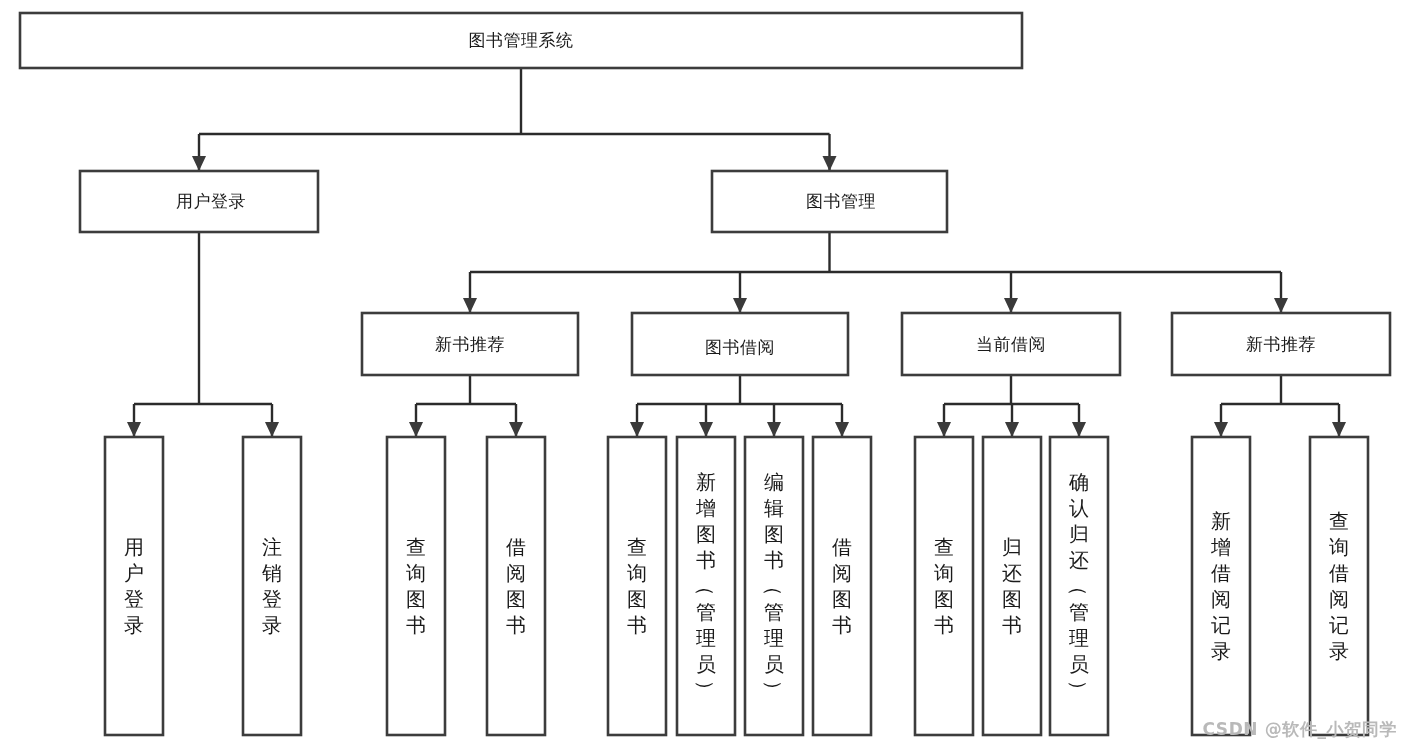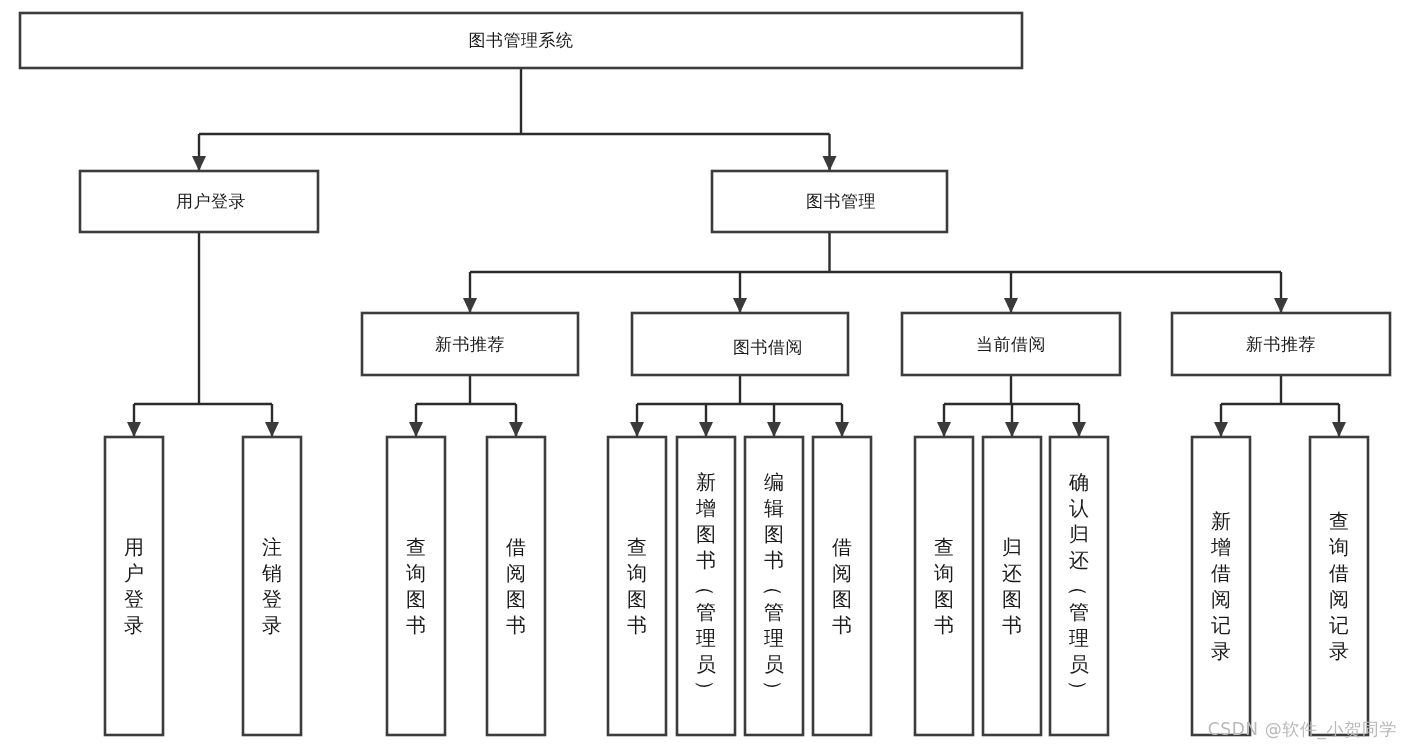--- a/index.html
+++ b/index.html
@@ -83,20 +83,21 @@
   .watermark {
     position: absolute;
     right: 8px;
     bottom: 6px;
     font-size: 17px;
     color: #b9b9b9;
     letter-spacing: 0.6px;
     white-space: nowrap;
     font-family: "DejaVu Sans", "Liberation Sans", sans-serif;
     user-select: none;
+    font-weight: bold;
   }
 </style>
 </head>
 <body>
 
 <div id="diagram-root">
   <svg class="diagram-canvas" viewBox="0 0 1405 747" xmlns="http://www.w3.org/2000/svg">
     <g id="edge-layer">
         <line x1="521" y1="68" x2="521" y2="134" class="connector"></line>
         <line x1="199" y1="134" x2="829.5" y2="134" class="connector"></line>
@@ -172,21 +173,21 @@
         <rect x="1050" y="437" width="58" height="298" class="node-box"></rect>
         <rect x="1192" y="437" width="58" height="298" class="node-box"></rect>
         <rect x="1310" y="437" width="58" height="298" class="node-box"></rect>
       </g>
   </svg>
   <div id="label-layer">
       <div class="node-label-h" style="left: 20px; top: 13px; width: 1002px; height: 55px;">图书管理系统</div>
       <div class="node-label-h" style="left: 80px; top: 171px; width: 262px; height: 61px;">用户登录</div>
       <div class="node-label-h" style="left: 712px; top: 171px; width: 258px; height: 61px;">图书管理</div>
       <div class="node-label-h" style="left: 362px; top: 313px; width: 216px; height: 62px;">新书推荐</div>
-      <div class="node-label-h" style="left: 660px; top: 313px; width: 216px; height: 68px;">图书借阅</div>
+      <div class="node-label-h" style="left: 632px; top: 313px; width: 216px; height: 68px;">图书借阅</div>
       <div class="node-label-h" style="left: 902px; top: 313px; width: 218px; height: 62px;">当前借阅</div>
       <div class="node-label-h" style="left: 1172px; top: 313px; width: 218px; height: 62px;">新书推荐</div>
       <div class="node-label-v" style="left: 105px; top: 437px; width: 58px; height: 298px;">
         <span class="vchar">用</span>
         <span class="vchar">户</span>
         <span class="vchar">登</span>
         <span class="vchar">录</span>
       </div>
       <div class="node-label-v" style="left: 243px; top: 437px; width: 58px; height: 298px;">
         <span class="vchar">注</span>

